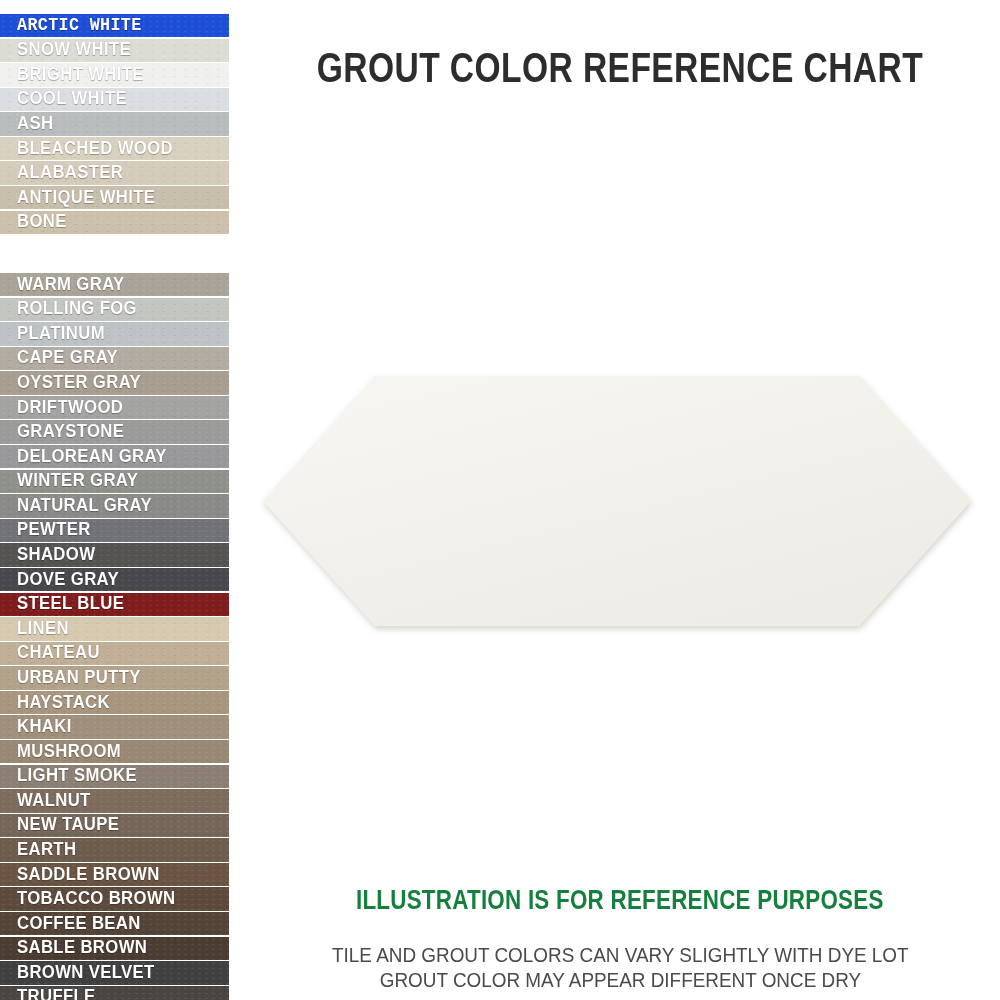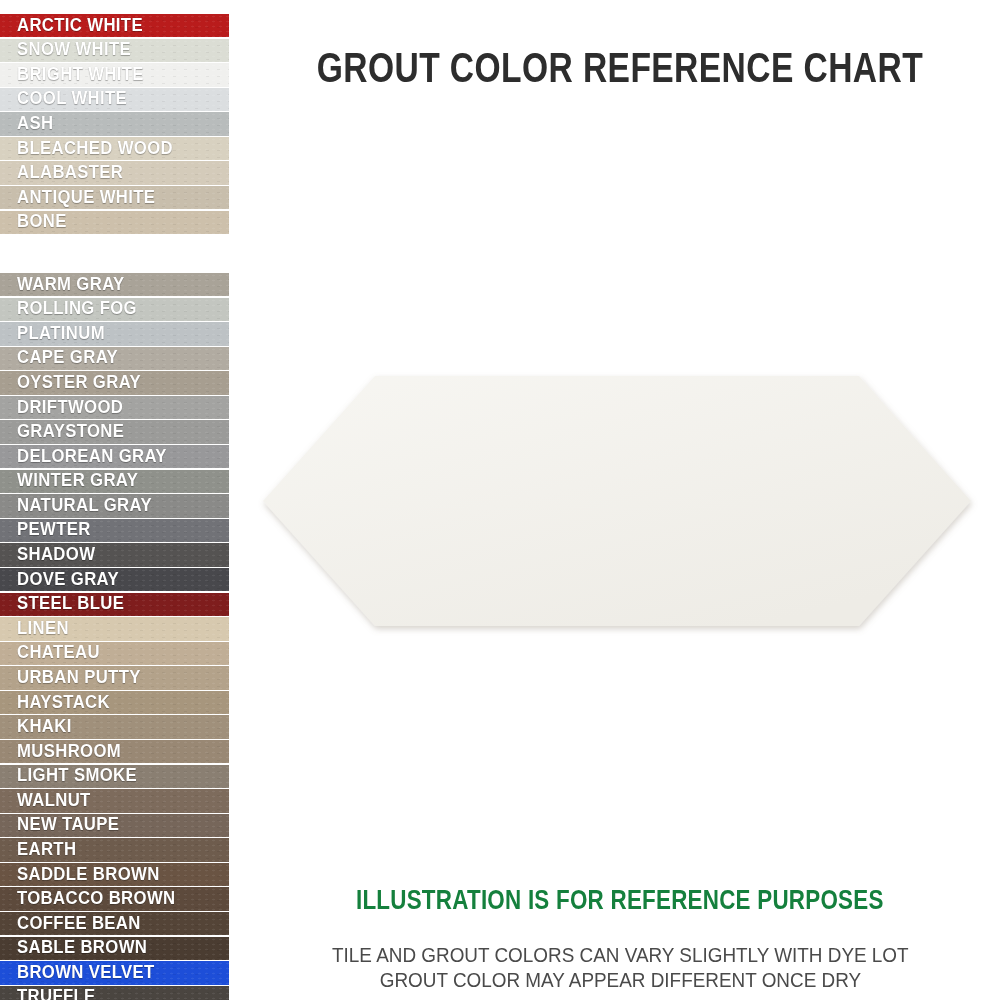--- a/index.html
+++ b/index.html
@@ -58,21 +58,21 @@
   }
   .squeeze{display:inline-block;transform:scaleX(0.80);transform-origin:center;}
   .squeeze-lite{display:inline-block;transform:scaleX(0.90);transform-origin:center;}
 </style>
 </head>
 <body>
 
 <div class="page">
 
   <div class="swatch-list" id="swatch-list">
-    <div class="swatch" style="background-color: #b91c1c;">
+    <div class="swatch" style="background-color: #1d4ed8; font-family: Liberation Mono, monospace;">
       <span class="swatch-label">ARCTIC WHITE</span>
     </div>
 
     <div class="swatch" style="background-color: rgb(219, 221, 212);">
       <span class="swatch-label">SNOW WHITE</span>
     </div>
 
     <div class="swatch" style="background-color: rgb(240, 240, 238);">
       <span class="swatch-label">BRIGHT WHITE</span>
     </div>
@@ -206,21 +206,21 @@
     </div>
 
     <div class="swatch" style="background-color: rgb(84, 68, 55);">
       <span class="swatch-label">COFFEE BEAN</span>
     </div>
 
     <div class="swatch" style="background-color: rgb(74, 60, 49);">
       <span class="swatch-label">SABLE BROWN</span>
     </div>
 
-    <div class="swatch" style="background-color: #1d4ed8;">
+    <div class="swatch" style="background-color: #404040;">
       <span class="swatch-label">BROWN VELVET</span>
     </div>
 
     <div class="swatch" style="background-color: rgb(74, 69, 64);">
       <span class="swatch-label">TRUFFLE</span>
     </div>
 
     <div class="swatch" style="background-color: rgb(37, 39, 43);">
       <span class="swatch-label">CHARCOAL</span>
     </div>

